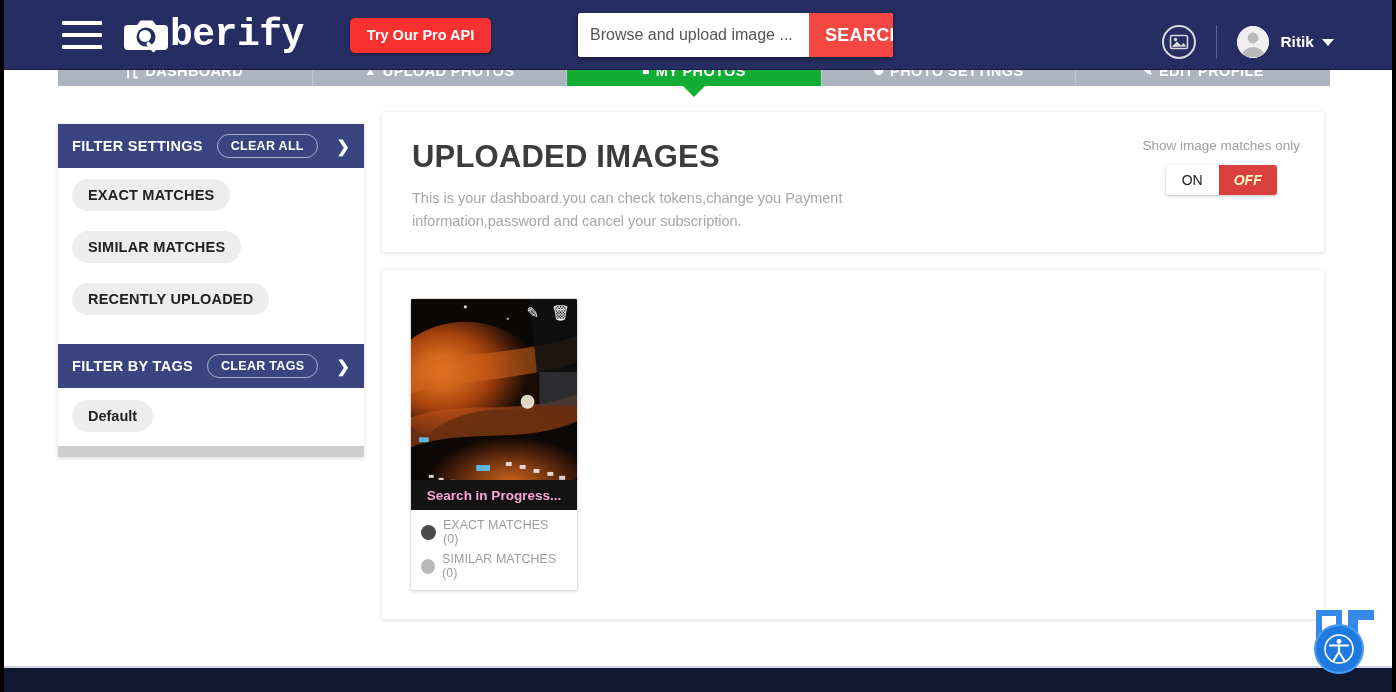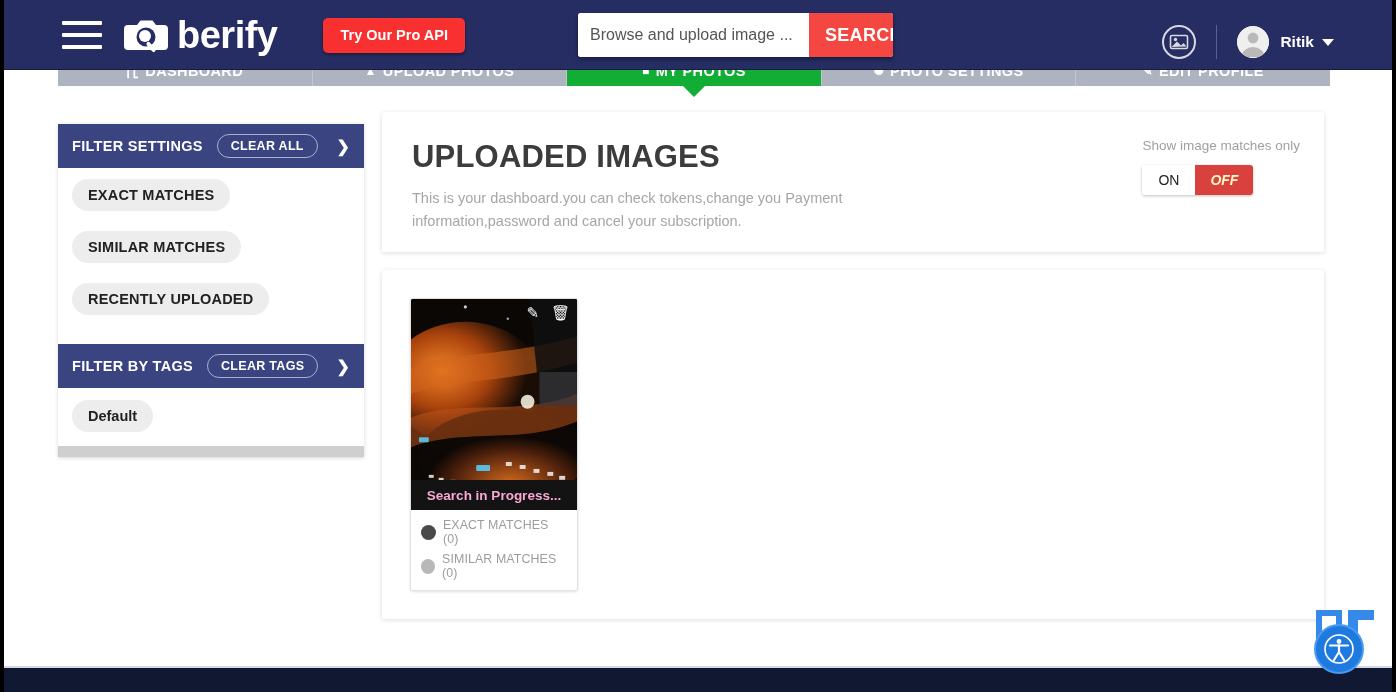--- a/index.html
+++ b/index.html
@@ -38,21 +38,21 @@
     margin-left: 62px; width: 40px; height: 28px;
     display: flex; flex-direction: column; justify-content: space-between;
     cursor: pointer;
   }
   .hamburger i { display: block; height: 4px; background: #fff; border-radius: 1px; }
 
   .brand { display: flex; align-items: center; margin-left: 22px; }
   .brand-logo { width: 46px; height: 40px; position: relative; }
   .brand-text {
     color: #ffffff; font-size: 38px; font-weight: bold;
-    letter-spacing: -0.5px; margin-left: 7px; line-height: 1;
+    letter-spacing: -0.5px; line-height: 1; font-family: Liberation Mono, monospace;
   }
 
   .pro-btn {
     margin-left: 46px;
     background: #f93030;
     color: #ffffff;
     font-size: 14.5px; font-weight: bold;
     padding: 9px 17px 10px;
     border-radius: 5px; border: none;
     box-shadow: 0 2px 3px rgba(0,0,0,.35);
@@ -200,21 +200,21 @@
   }
   #panel-header { height: 140px; position: relative; padding: 28px 30px; }
   .page-title {
     font-size: 31px; font-weight: bold; color: #3c3c3c;
     letter-spacing: .2px; line-height: 1.1;
   }
   .page-sub {
     margin-top: 13px; font-size: 14.5px; color: #a6a6a6;
     line-height: 1.6; max-width: 470px;
   }
-  .toggle-area { position: absolute; right: 24px; top: 26px; text-align: left; }
+  .toggle-area { position: absolute; right: 24px; top: 26px; text-align: center; }
   .toggle-label { font-size: 13.5px; color: #a0a0a0; }
   .toggle {
     margin-top: 12px; display: inline-flex;
     border-radius: 3px; overflow: hidden;
     box-shadow: 0 1px 3px rgba(0,0,0,.25);
   }
   .toggle .on {
     background: #ffffff; color: #222222;
     font-size: 14px; padding: 7px 16px;
     cursor: pointer;

